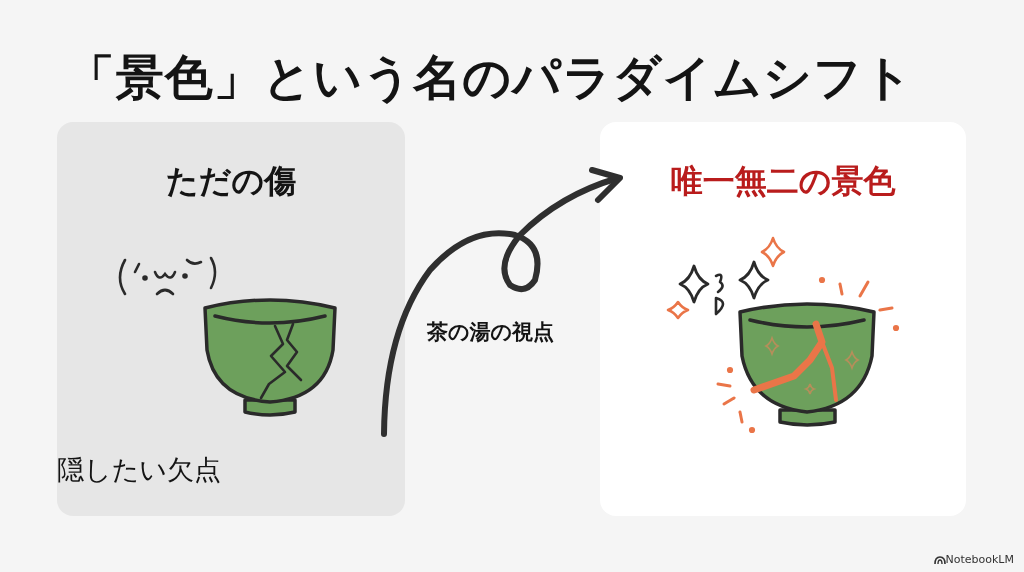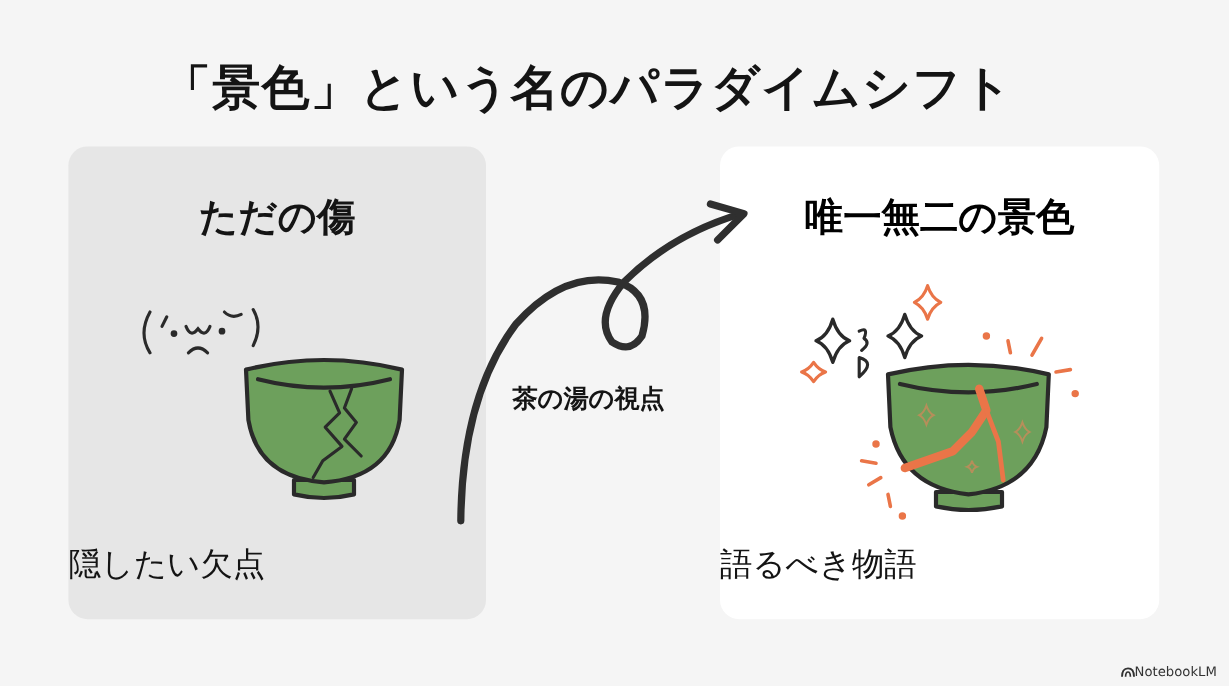--- a/index.html
+++ b/index.html
@@ -4,32 +4,32 @@
 <style>
   html, body { margin:0; padding:0; }
   body {
     width:1024px; height:572px; overflow:hidden;
     background:#f5f5f5;
     font-family:"DejaVu Sans", "Liberation Sans", sans-serif;
     position:relative; color:#141414;
   }
   .title {
     position:absolute; left:0; top:46px; width:980px;
-    text-align:center; font-size:40px; font-weight:bold; letter-spacing:1px;
+    text-align:center; font-size:48px; font-weight:bold; letter-spacing:1px;
   }
   .card {
     position:absolute; border-radius:16px;
   }
   .card-left { left:57px; top:122px; width:348px; height:394px; background:#e6e6e6; }
   .card-right { left:600px; top:122px; width:366px; height:394px; background:#ffffff; }
   .card-heading {
     position:absolute; left:0; width:100%; top:38px; text-align:center;
     font-size:32px; font-weight:bold;
   }
-  .card-right .card-heading { color:#000000; }
+  .card-right .card-heading { color:#b91c1c; }
   .card-caption {
     position:absolute; left:0; width:100%; top:330px; text-align:left;
     font-size:27px;
   }
   .arrow-layer { position:absolute; left:0; top:0; width:1024px; height:572px; pointer-events:none; }
   .arrow-label {
     position:absolute; left:427px; top:318px; font-size:21px; font-weight:bold;
   }
   .kaomoji-svg, .bowl-svg { position:absolute; }
   .watermark {
@@ -107,21 +107,20 @@
       <path d="M106 52 L112 70 L100 88 L84 104 L44 118" stroke-width="7"></path>
       <path d="M112 70 L122 96 L126 128" stroke-width="4"></path>
     </g>
     <g fill="none" stroke="#c98a5a" stroke-width="1.6" opacity="0.8">
       <path d="M62 66 Q64 72 68 74 Q64 76 62 82 Q60 76 56 74 Q60 72 62 66 Z"></path>
       <path d="M142 80 Q144 86 148 88 Q144 90 142 96 Q140 90 136 88 Q140 86 142 80 Z"></path>
       <path d="M100 112 Q101 116 104 117 Q101 118 100 122 Q99 118 96 117 Q99 116 100 112 Z"></path>
     </g>
   </svg>
 
-  <div class="card-caption">語るべき物語</div>
 </div>
 
 <svg class="arrow-layer" viewBox="0 0 1024 572">
   <g fill="none" stroke="#2f2f2f" stroke-width="6" stroke-linecap="round" stroke-linejoin="round">
     <path d="M384 434 Q385 330 430 270 Q470 225 515 235 Q545 245 535 280 Q525 295 510 285 Q495 265 520 235 Q560 195 618 178"></path>
     <path d="M592 170 L620 178 L598 200"></path>
   </g>
 </svg>
 
 <div class="arrow-label">茶の湯の視点</div>

